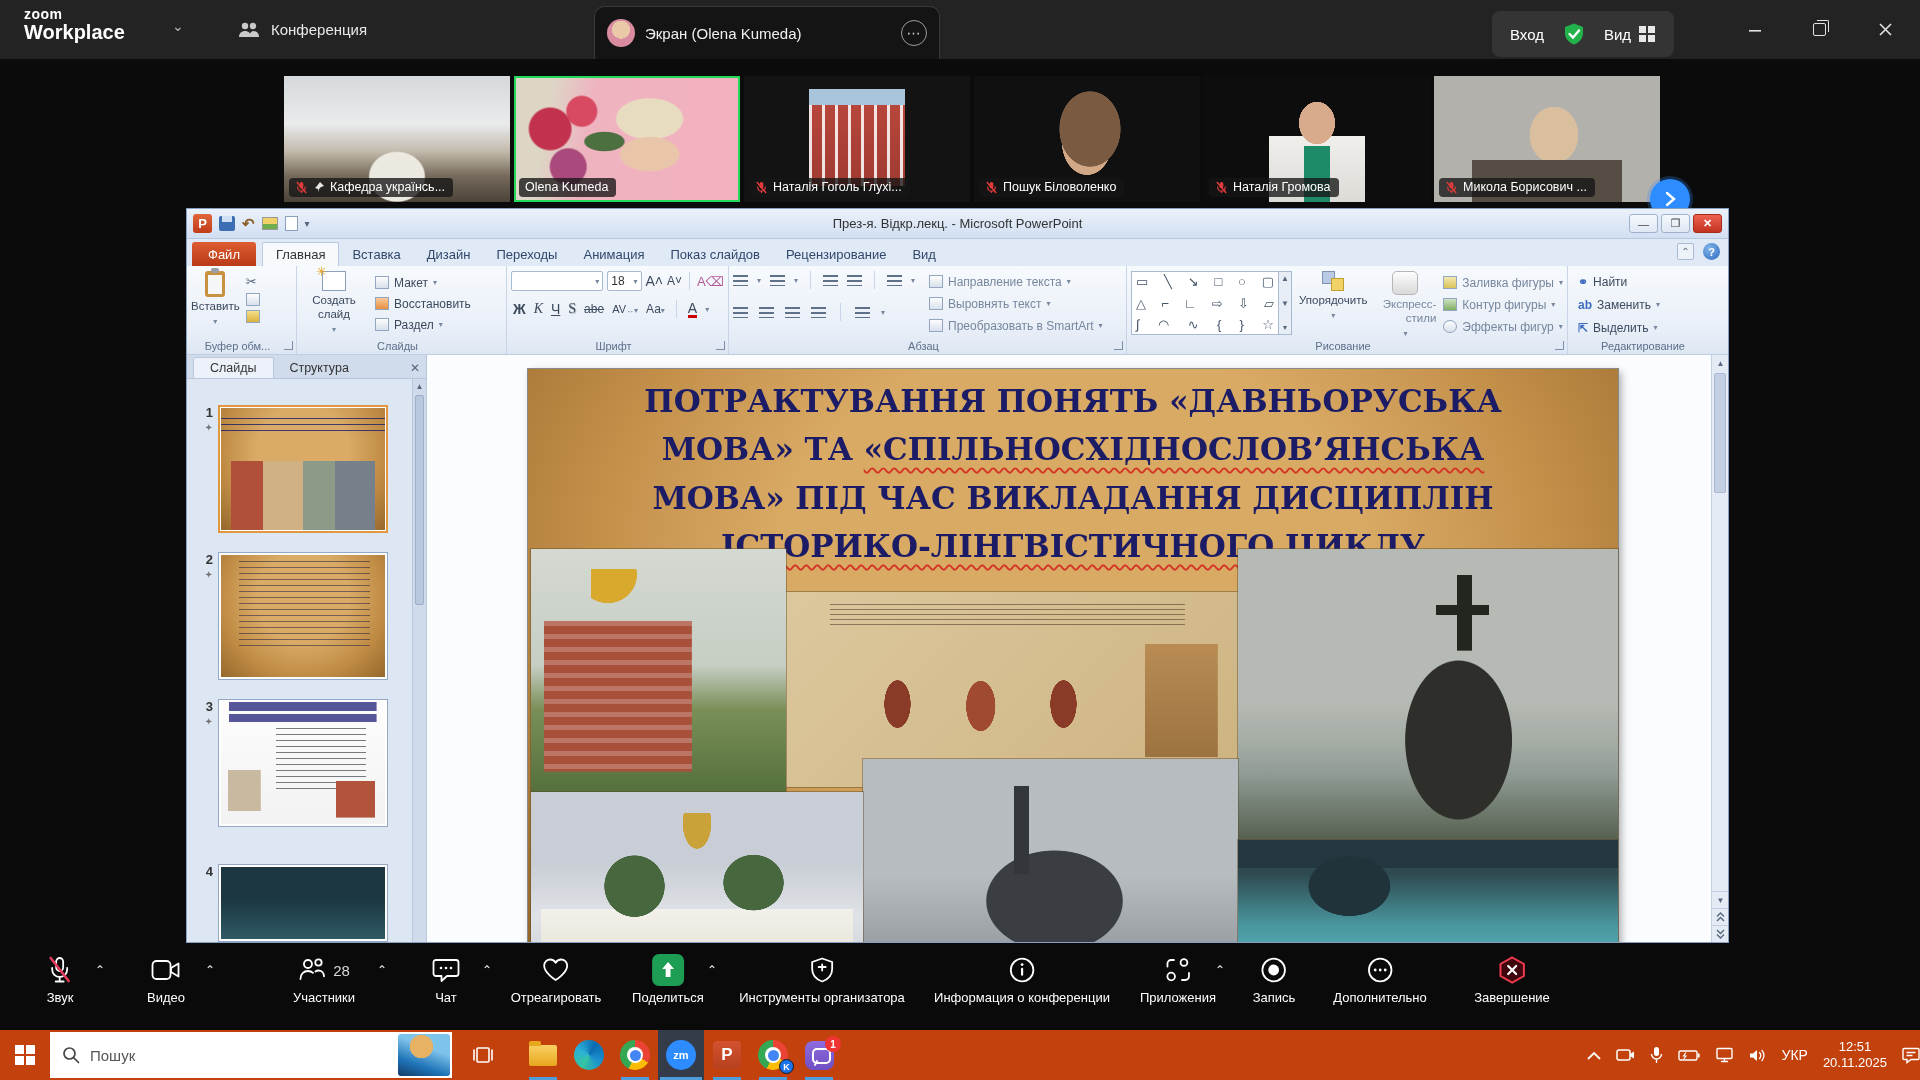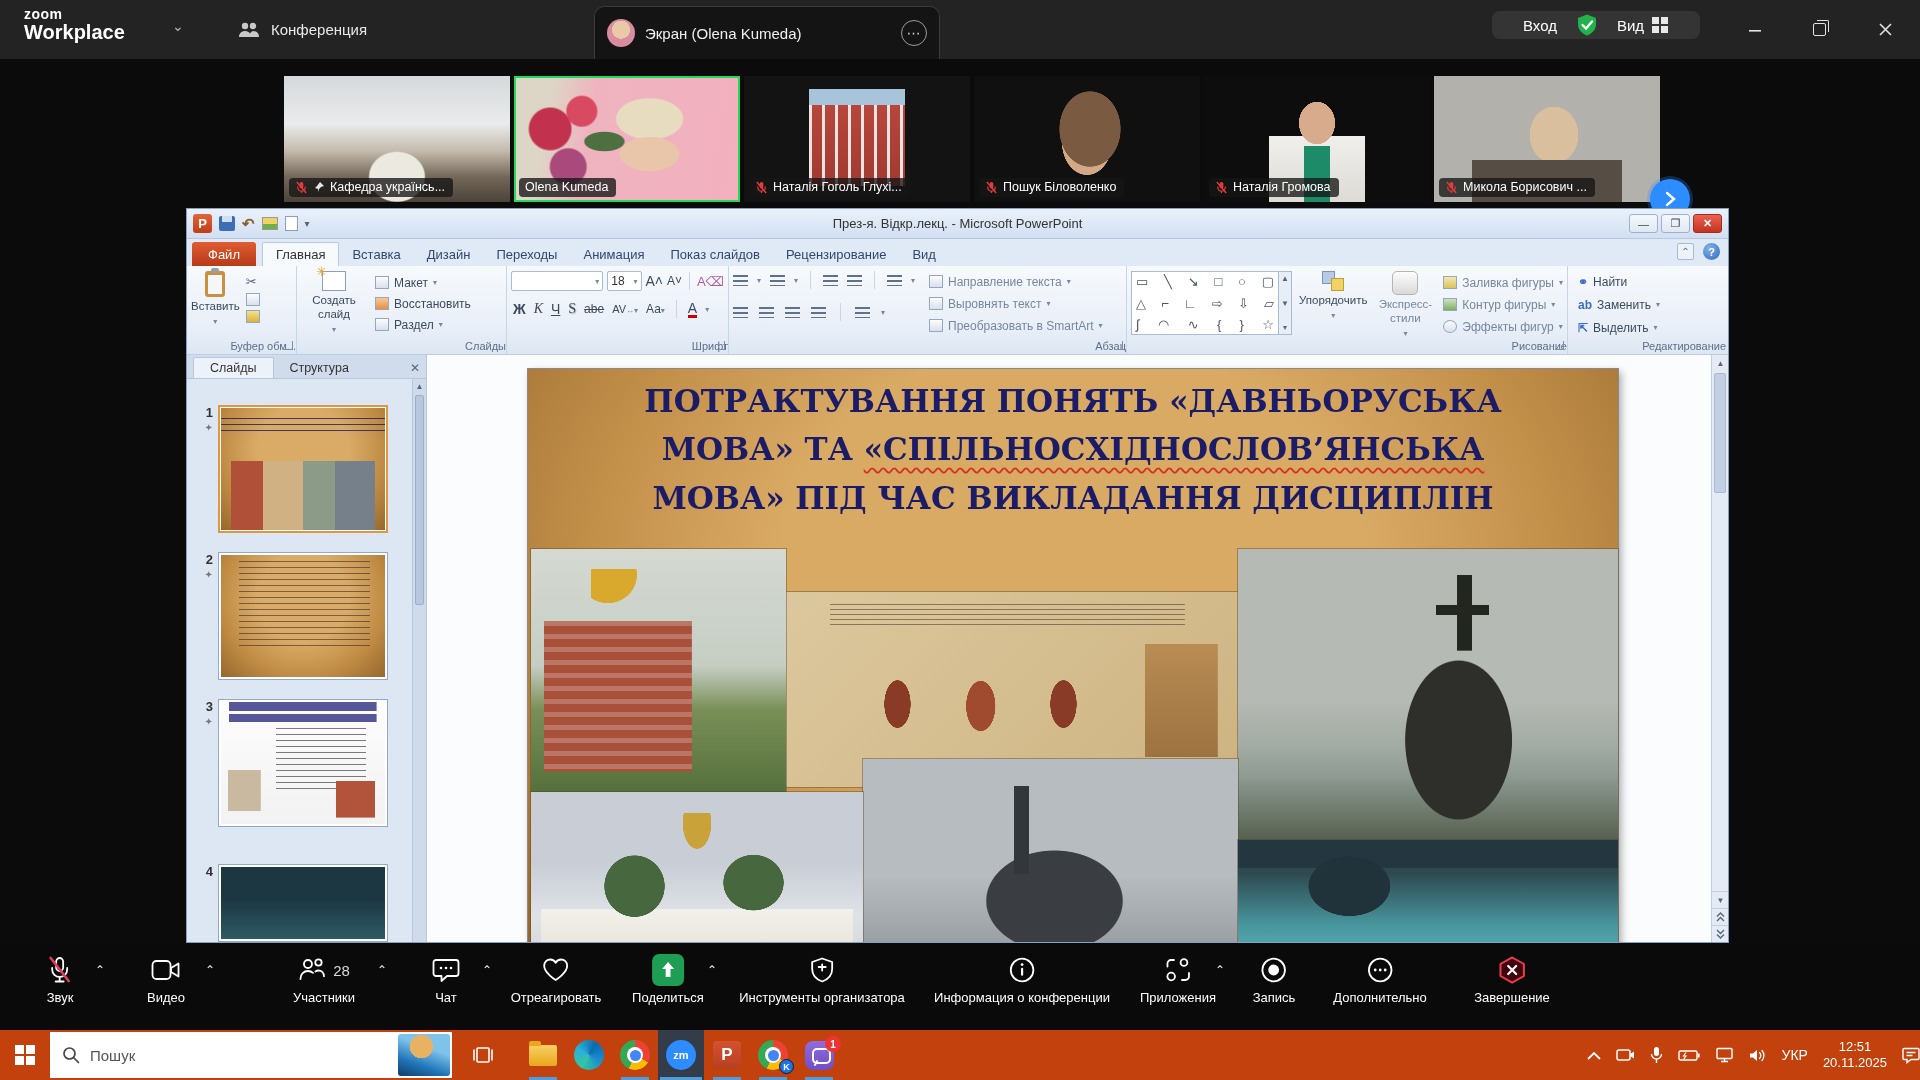--- a/index.html
+++ b/index.html
@@ -16,22 +16,22 @@
   .tab-meeting { position:absolute; left:238px; top:0; height:59px; display:flex; align-items:center; gap:11px;
                  color:#e8e8e8; font-size:15px; }
   .tab-screen { position:absolute; left:594px; top:6px; width:346px; height:53px; background:#141414;
                 border:1px solid #3a3a3a; border-bottom:none; border-radius:10px 10px 0 0;
                 display:flex; align-items:center; gap:10px; padding:0 12px; }
   .avatar { width:28px; height:28px; border-radius:50%;
             background: radial-gradient(circle at 50% 38%, #e9c9a8 0 40%, #d98ca0 41% 100%); }
   .tab-screen .lbl { color:#f0f0f0; font-size:15px; white-space:nowrap; flex:1; }
   .more-circ { width:26px; height:26px; border:1.5px solid #9c9c9c; border-radius:50%;
                color:#cfcfcf; font-size:14px; display:grid; place-items:center; letter-spacing:1px; }
-  .session-pill { position:absolute; left:1492px; top:11px; height:28px; background:#343434; border-radius:8px;
-                  display:flex; align-items:center; gap:18px; padding:0 31px; color:#fff; font-size:15px; }
+  .session-pill { position:absolute; left:1492px; top:11px; height:46px; background:#343434; border-radius:8px;
+                  display:flex; align-items:center; gap:18px; padding:0 18px; color:#fff; font-size:15px; }
   .viewgrp { display:flex; align-items:center; gap:7px; }
   .winctl { position:absolute; top:0; height:59px; width:54px; display:grid; place-items:center; color:#e3e3e3; }
   .restore-box { width:13px; height:13px; border:1.5px solid #e3e3e3; border-radius:2px; position:relative; }
   .restore-box::before { content:""; position:absolute; left:3px; top:-4px; width:11px; height:11px;
                          border:1.5px solid #e3e3e3; border-left:none; border-bottom:none; border-radius:0 2px 0 0; }
 
   
   #strip { position:absolute; left:0; top:59px; width:1920px; height:148px; background:#0b0b0b; }
   .tile { position:absolute; top:17px; width:226px; height:126px; background:#161616; overflow:hidden; }
   .tile.active { outline:2px solid #23d959; outline-offset:-2px; }
@@ -93,27 +93,27 @@
   .rtab.active { background:#f7fafd; border:1px solid #b9c9e2; border-bottom:none; border-radius:2px 2px 0 0; color:#333; }
   .ribbon-corner { position:absolute; right:8px; top:4px; display:flex; gap:9px; align-items:center; }
   .rc-collapse { width:17px; height:17px; border:1px solid #a9bad2; border-radius:2px; background:#eef3fa;
                  color:#55667e; font-size:10px; display:grid; place-items:center; }
   .rc-help { width:17px; height:17px; border-radius:50%; background:radial-gradient(circle at 35% 30%,#7fb2e8,#2f6cbf);
              color:#fff; font-size:11px; font-weight:bold; display:grid; place-items:center; }
 
   .ribbon { height:89px; background:linear-gradient(#f7fafd,#e9eff8 70%,#dde7f3); border-bottom:1px solid #c0cde0;
             display:flex; }
   .rgroup { position:relative; border-right:1px solid #c9d5e6; padding:5px 4px 16px; }
-  .glabel { position:absolute; bottom:2px; left:0; right:0; text-align:right; font-size:11px; color:#5d6f8a; white-space:nowrap; overflow:hidden; }
+  .glabel { position:absolute; bottom:2px; left:0; right:8px; text-align:center; font-size:11px; color:#5d6f8a; white-space:nowrap; overflow:hidden; }
   .launcher { position:absolute; right:3px; bottom:4px; width:9px; height:9px; border-right:1px solid #7d8fa8;
               border-bottom:1px solid #7d8fa8; }
   .bigbtn { display:flex; flex-direction:column; align-items:center; font-size:11.5px; color:#3c4a5e; text-align:center;
             line-height:1.2; gap:3px; }
   .smrow { display:flex; align-items:center; gap:5px; font-size:12px; color:#3c4a5e; white-space:nowrap; height:19px; }
-  .dim { color:#76879e; }
+  .dim { color:#76879e;text-align:right; }
   .carot { font-size:8px; color:#76879e; }
   .clip-ic { width:20px; height:26px; background:#c8913f; border-radius:3px; position:relative; }
   .clip-ic::before { content:""; position:absolute; left:3px; top:4px; width:14px; height:19px; background:#f4f6f8; }
   .clip-ic::after { content:""; position:absolute; left:6px; top:-3px; width:8px; height:5px; background:#9a9f a6; background:#9aa0a6; border-radius:2px; }
   .mini-ic { width:14px; height:13px; background:linear-gradient(#fdfdfd,#d8e0ec); border:1px solid #93a7c2; }
   .newslide-ic { width:24px; height:20px; background:#fff; border:1px solid #8aa0bd; position:relative; }
   .newslide-ic::before { content:"✳"; position:absolute; left:-7px; top:-8px; color:#e8a21c; font-size:13px; }
   .combo { height:20px; background:#fff; border:1px solid #a9bad2; border-radius:2px; display:flex; align-items:center;
            justify-content:space-between; padding:0 3px; font-size:12px; color:#333; }
   .seprt { width:1px; height:18px; background:#c9d5e6; margin:0 3px; }
@@ -712,20 +712,21 @@
           <span class="pthumb"></span>
         </div>
       </div>
 
       <div id="canvas">
         <div id="slide">
           <div class="stitle">
             <div><span>ПОТРАКТУВАННЯ ПОНЯТЬ «ДАВНЬОРУСЬКА</span><span class="wavy"></span></div>
             <div><span>МОВА» ТА </span><span class="wavy">«СПІЛЬНОСХІДНОСЛОВ’ЯНСЬКА</span></div>
             <div><span>МОВА» ПІД ЧАС ВИКЛАДАННЯ ДИСЦИПЛІН</span><span class="wavy"></span></div>
+            <div><span></span><span class="wavy">ІСТОРИКО-ЛІНГВІСТИЧНОГО ЦИКЛУ</span></div>
           </div>
           <div class="simg" id="img-gate"></div>
           <div class="simg" id="img-manu"></div>
           <div class="simg" id="img-volo"></div>
           <div class="simg" id="img-sophia"></div>
           <div class="simg" id="img-found"></div>
           <div class="simg" id="img-teal"></div>
         </div>
 
         <div id="vscroll">

